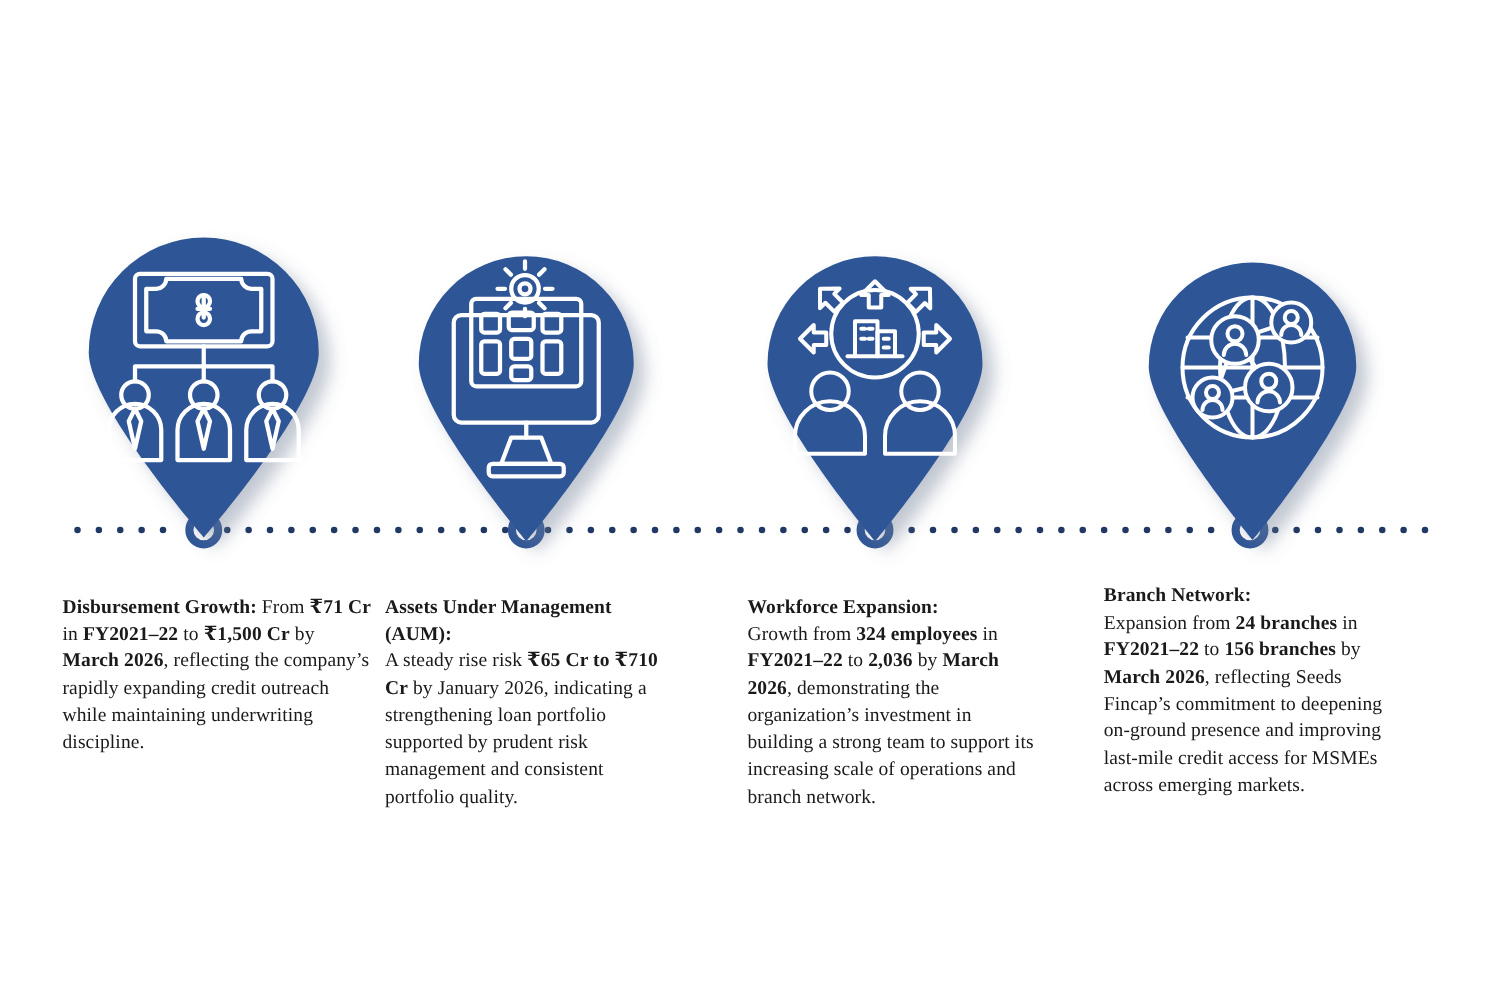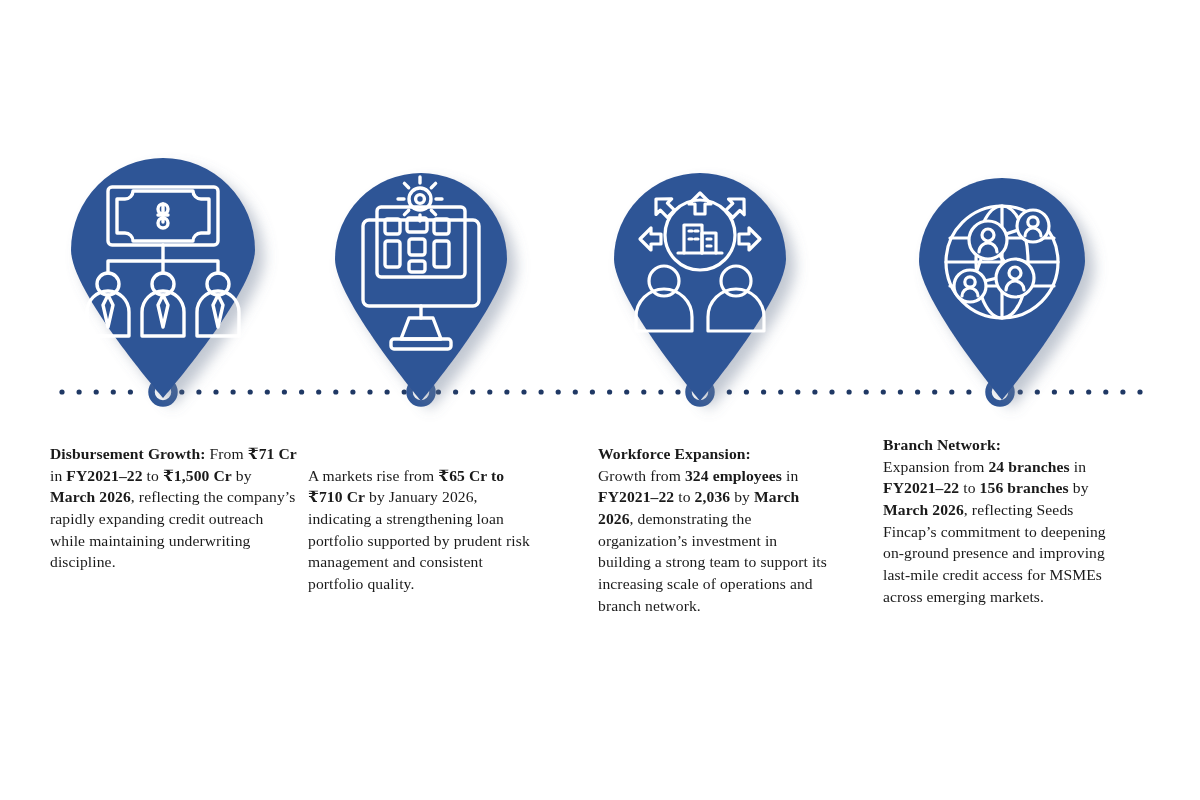--- a/index.html
+++ b/index.html
@@ -9,20 +9,21 @@
     width: 1200px; height: 800px;
     background: #ffffff;
     font-family: "Liberation Serif", "DejaVu Serif", serif;
     overflow: hidden;
   }
   #infographic {
     position: relative;
     width: 1200px;
     height: 736px;
     background: #ffffff;
+    margin-top: 32px;
   }
 
   
   .timeline {
     position: absolute;
     left: 0; top: 0;
     width: 1200px; height: 800px;
     pointer-events: none;
   }
 
@@ -266,17 +267,17 @@
             <circle cx="68" cy="116" r="5.2"></circle>
             <path d="M60 130 a8 8 0 0 1 16 0"></path>
           </g>
         </g>
       </svg>
     </div>
 
   </div>
 
   <div class="caption" id="cap-0" style="left:50px; top:443px; width:248px;"><b>Disbursement Growth:</b><span> From </span><b>₹71 Cr</b><span> in </span><b>FY2021–22</b><span> to </span><b>₹1,500 Cr</b><span> by </span><b>March 2026</b><span>, reflecting the company’s rapidly expanding credit outreach while maintaining underwriting discipline.</span></div>
-  <div class="caption" id="cap-1" style="left:308px; top:443px; width:232px;"><br><span>A markets rise from </span><b>₹65 Cr to ₹710 Cr</b><span> by January 2026, indicating a strengthening loan portfolio supported by prudent risk management and consistent portfolio quality.</span></div>
+  <div class="caption" id="cap-1" style="left:308px; top:443px; width:232px;"><b>Assets Under Management (AUM):</b><br><span>A steady rise risk </span><b>₹65 Cr to ₹710 Cr</b><span> by January 2026, indicating a strengthening loan portfolio supported by prudent risk management and consistent portfolio quality.</span></div>
   <div class="caption" id="cap-2" style="left:598px; top:443px; width:235px;"><b>Workforce Expansion:</b><br><span>Growth from </span><b>324 employees</b><span> in </span><b>FY2021–22</b><span> to </span><b>2,036</b><span> by </span><b>March 2026</b><span>, demonstrating the organization’s investment in building a strong team to support its increasing scale of operations and branch network.</span></div>
   <div class="caption" id="cap-3" style="left:883px; top:434px; width:232px;"><b>Branch Network:</b><br><span>Expansion from </span><b>24 branches</b><span> in </span><b>FY2021–22</b><span> to </span><b>156 branches</b><span> by </span><b>March 2026</b><span>, reflecting Seeds Fincap’s commitment to deepening on-ground presence and improving last-mile credit access for MSMEs across emerging markets.</span></div>
 
 </div>
 
 </body></html>

